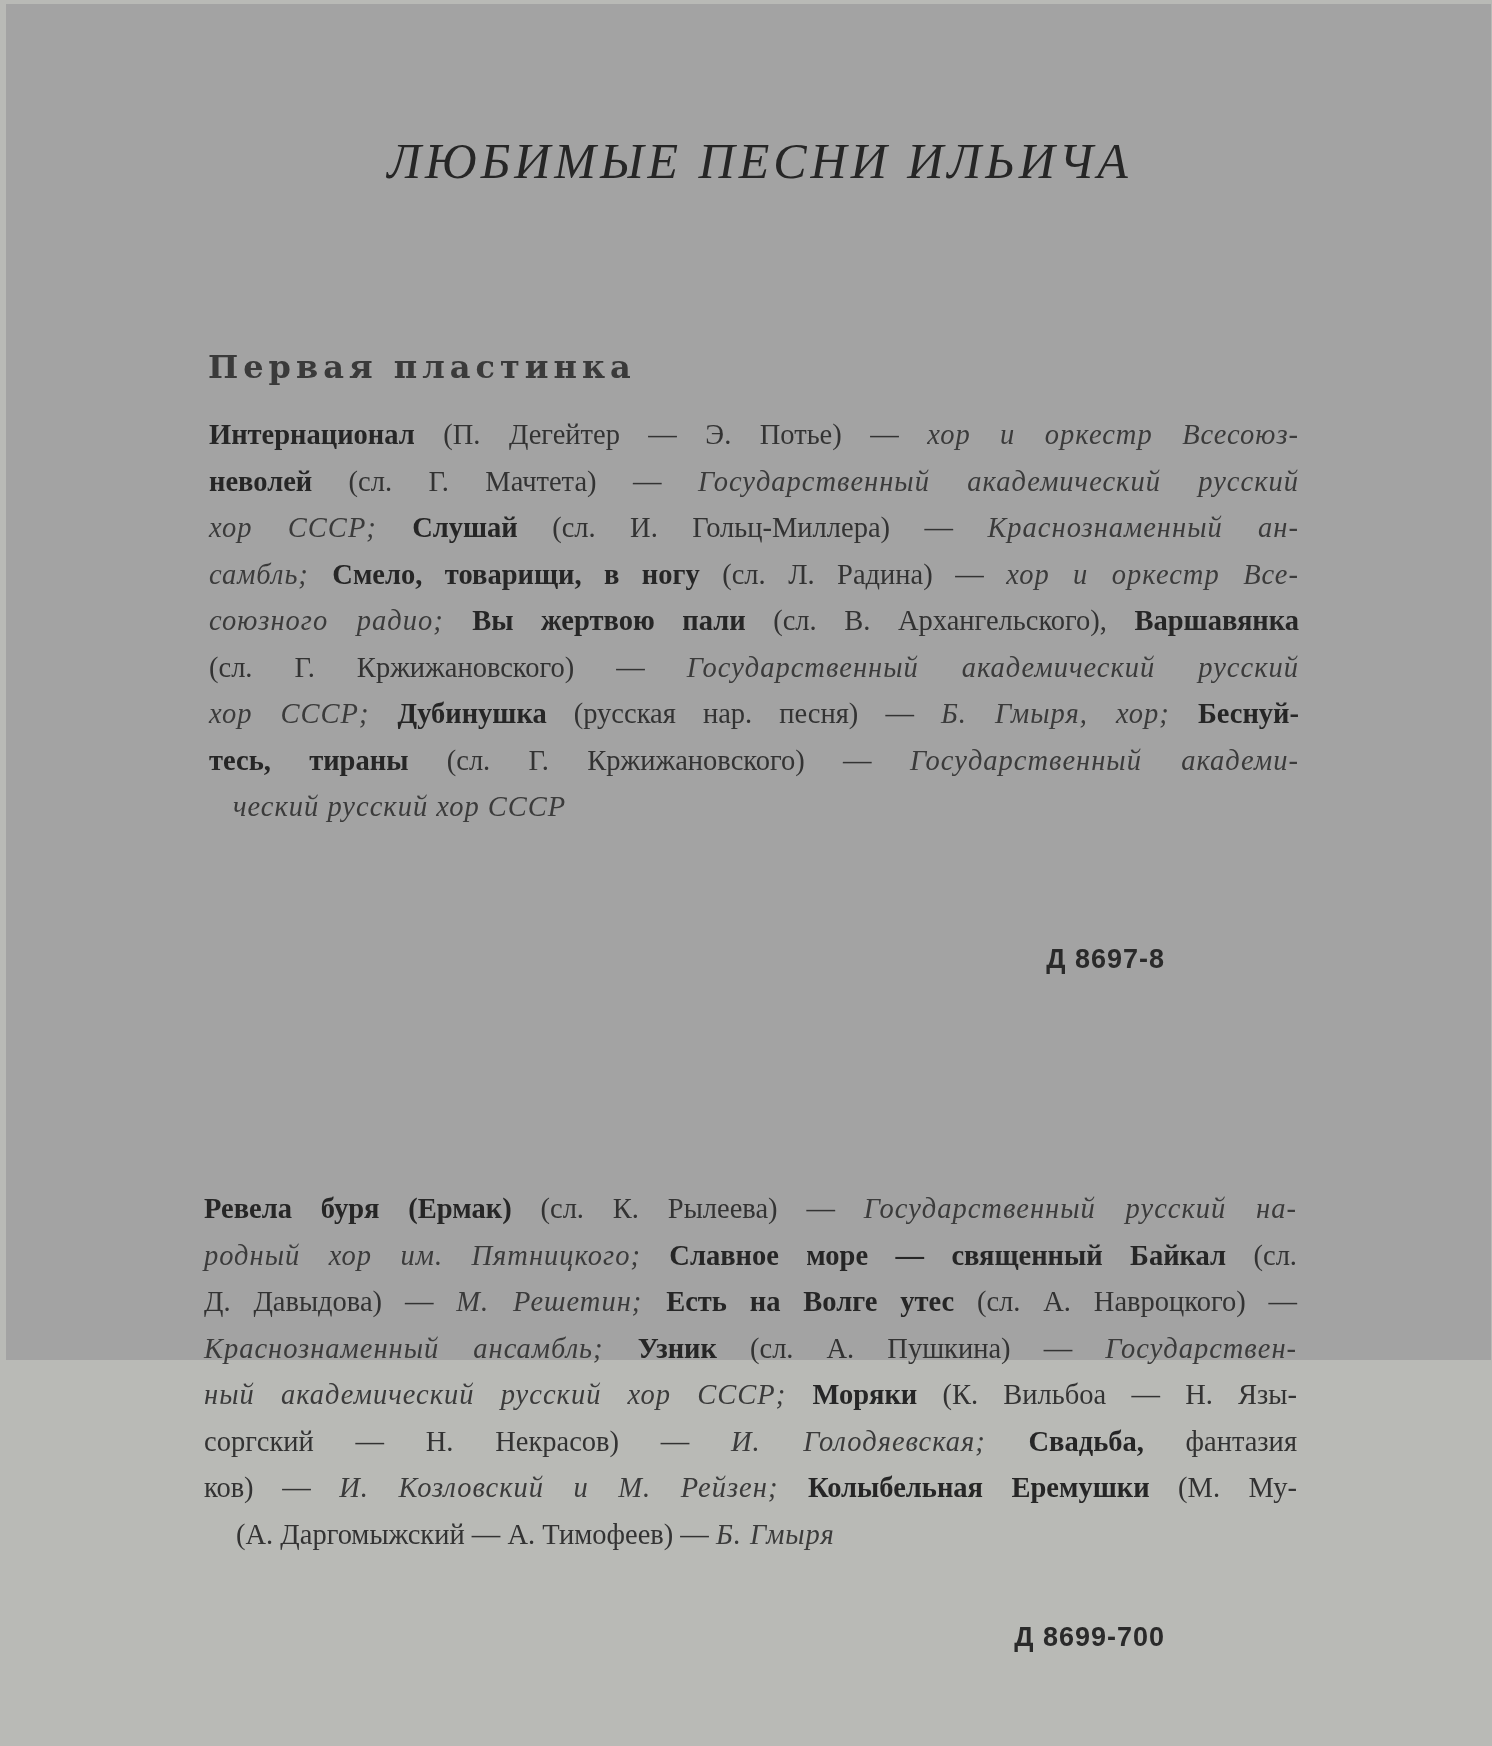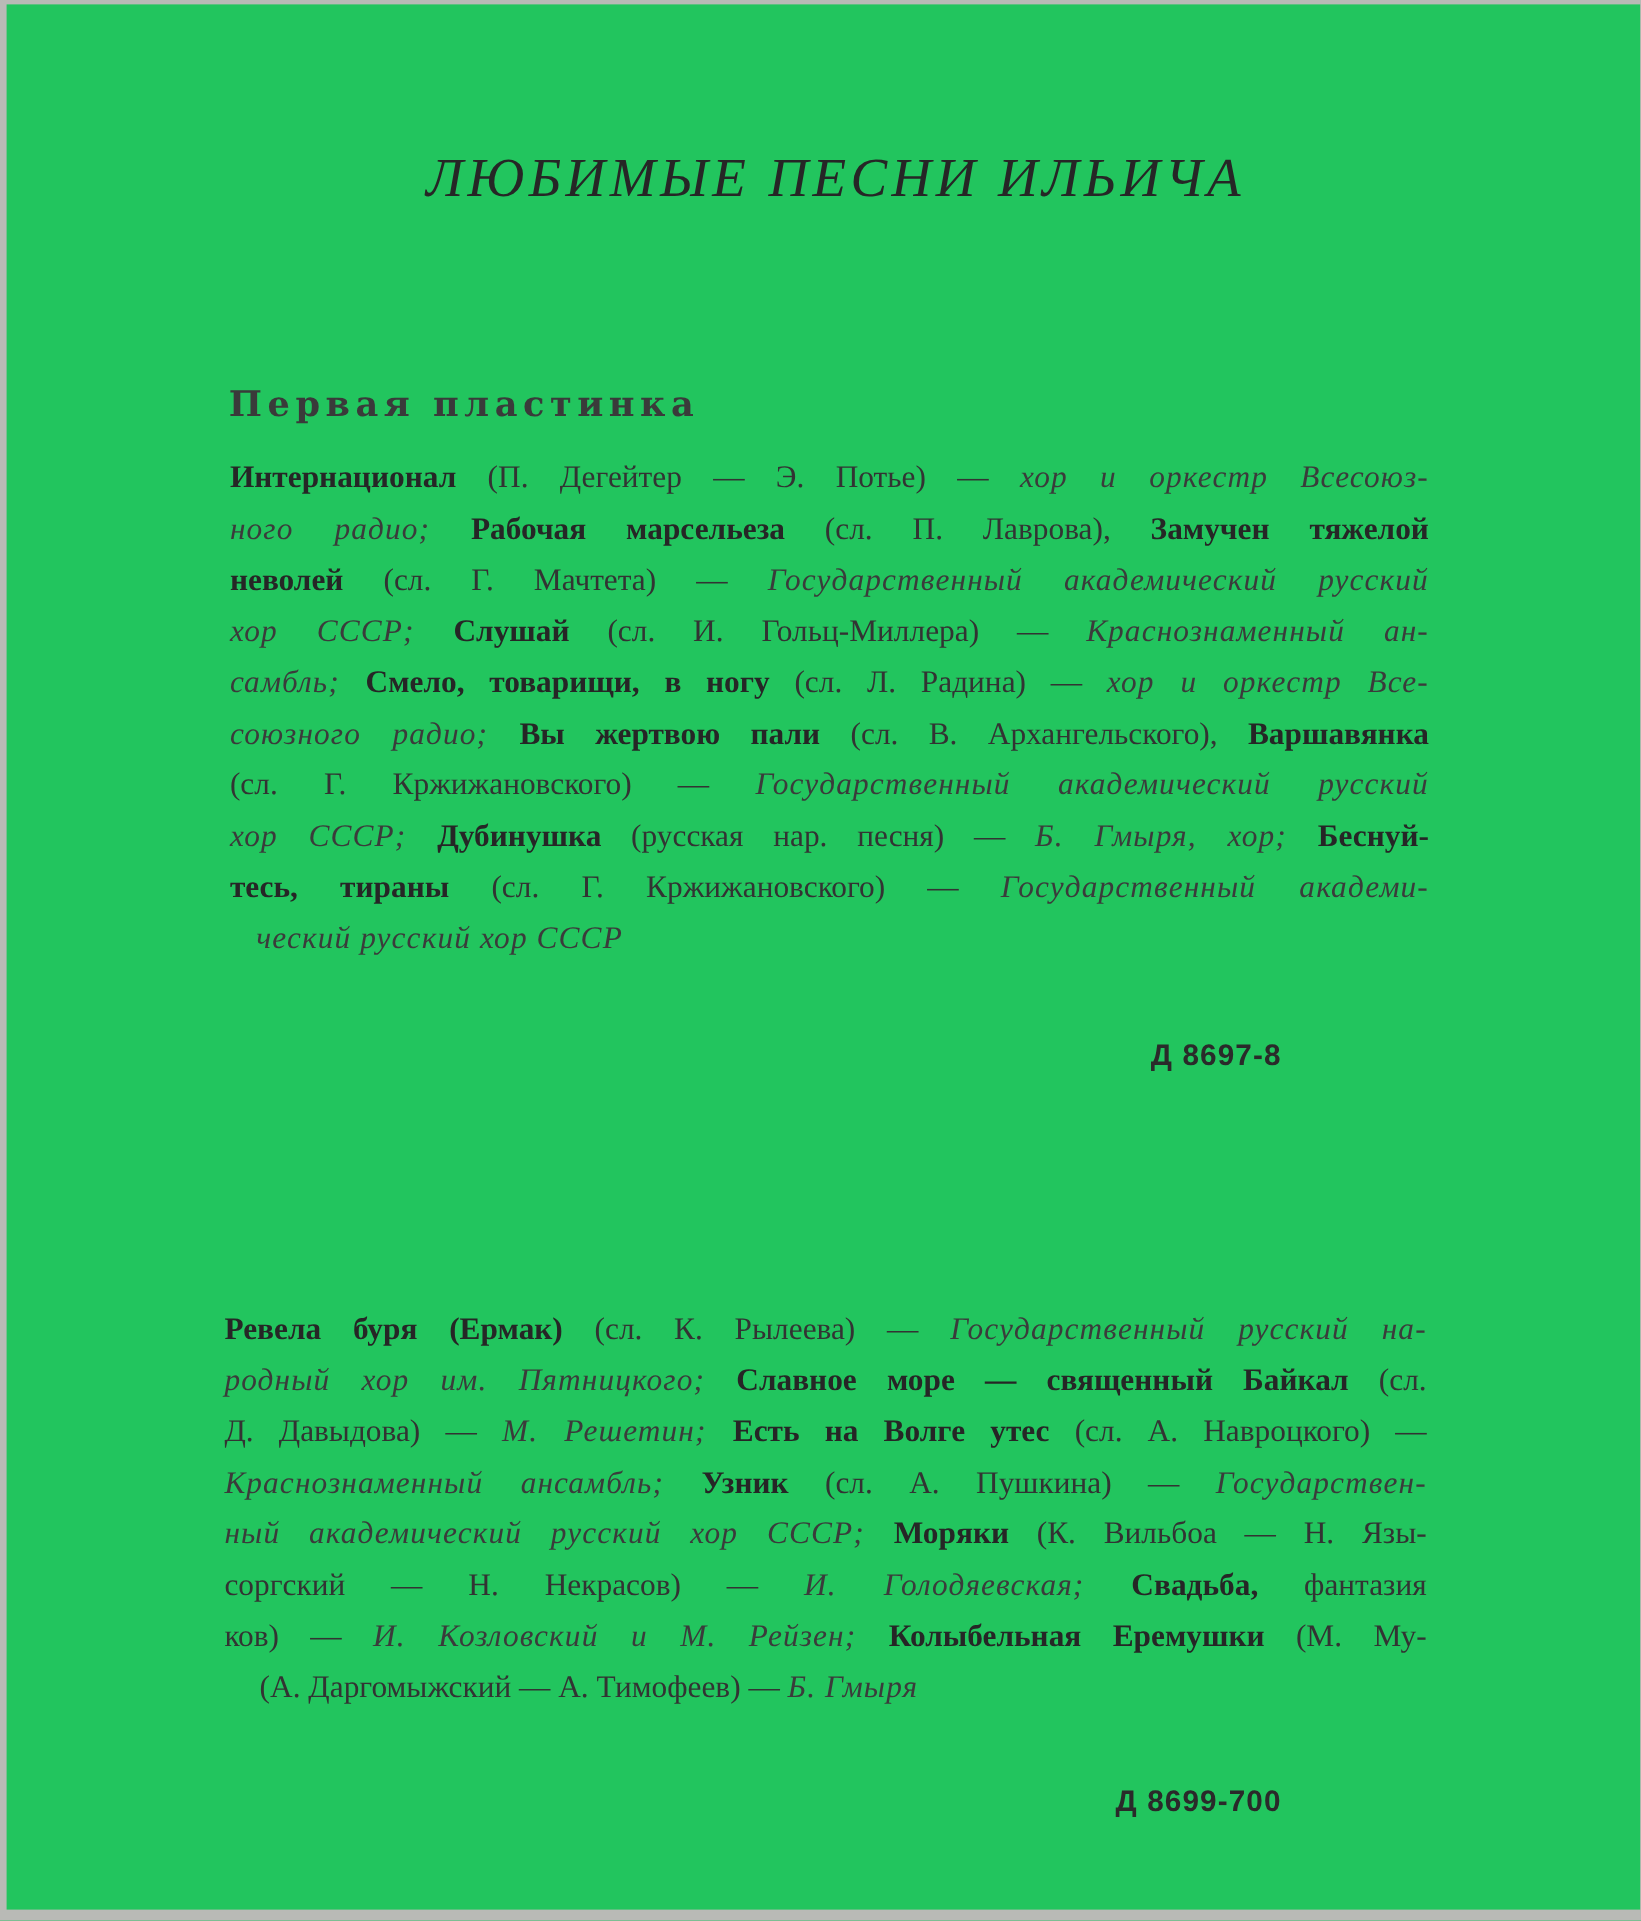--- a/index.html
+++ b/index.html
@@ -4,22 +4,22 @@
 <style>
   html, body { margin:0; padding:0; }
   body {
     width:1492px; height:1746px;
     background:#b9bab6;
     position:relative; overflow:hidden;
     font-family:"Liberation Serif", "DejaVu Serif", serif;
     color:#2e2e2e;
   }
   .page {
-    position:absolute; left:6px; top:4px; width:1485px; height:1732px;
-    background:#22c55e;
+    position:absolute; left:6px; top:4px; width:1485px; height:1356px;
+    background:#a3a3a3;
   }
   .title {
     position:absolute; left:0; width:100%; top:128px;
     text-align:center; font-style:italic;
     font-size:50px; letter-spacing:4px; color:#262626;
     padding-left:22px; box-sizing:border-box;
   }
   .section-label {
     position:absolute; font-size:32px; letter-spacing:5px; color:#3a3a3a;
     font-family:"DejaVu Serif", serif; font-weight:700;
@@ -38,21 +38,20 @@
 </style>
 </head>
 <body>
 
 <div class="page">
   <div class="title">ЛЮБИМЫЕ ПЕСНИ ИЛЬИЧА</div>
 
   <div class="section-label" style="left:202px; top:344px;">Первая пластинка</div>
   <div class="body-text" id="rec0" style="left:203px; top:408px;">
       <div style="text-align: justify; text-align-last: justify;"><b>Интернационал</b><span> (П. Дегейтер — Э. Потье) — </span><i>хор и оркестр Всесоюз-</i></div>
-      <div style="text-align: justify; text-align-last: justify;"><i>ного радио; </i><b>Рабочая марсельеза</b><span> (сл. П. Лаврова), </span><b>Замучен тяжелой</b></div>
       <div style="text-align: justify; text-align-last: justify;"><b>неволей</b><span> (сл. Г. Мачтета) — </span><i>Государственный академический русский</i></div>
       <div style="text-align: justify; text-align-last: justify;"><i>хор СССР; </i><b>Слушай</b><span> (сл. И. Гольц-Миллера) — </span><i>Краснознаменный ан-</i></div>
       <div style="text-align: justify; text-align-last: justify;"><i>самбль; </i><b>Смело, товарищи, в ногу</b><span> (сл. Л. Радина) — </span><i>хор и оркестр Все-</i></div>
       <div style="text-align: justify; text-align-last: justify;"><i>союзного радио; </i><b>Вы жертвою пали</b><span> (сл. В. Архангельского), </span><b>Варшавянка</b></div>
       <div style="text-align: justify; text-align-last: justify;"><span>(сл. Г. Кржижановского) — </span><i>Государственный академический русский</i></div>
       <div style="text-align: justify; text-align-last: justify;"><i>хор СССР; </i><b>Дубинушка</b><span> (русская нар. песня) — </span><i>Б. Гмыря, хор; </i><b>Беснуй-</b></div>
       <div style="text-align: justify; text-align-last: justify;"><b>тесь, тираны</b><span> (сл. Г. Кржижановского) — </span><i>Государственный академи-</i></div>
       <div style="text-align: left; text-align-last: left; margin-left: 24px;"><i>ческий русский хор СССР</i></div>
     </div>
   <div class="catalog" style="right:326px; top:940px;">Д 8697-8</div>

